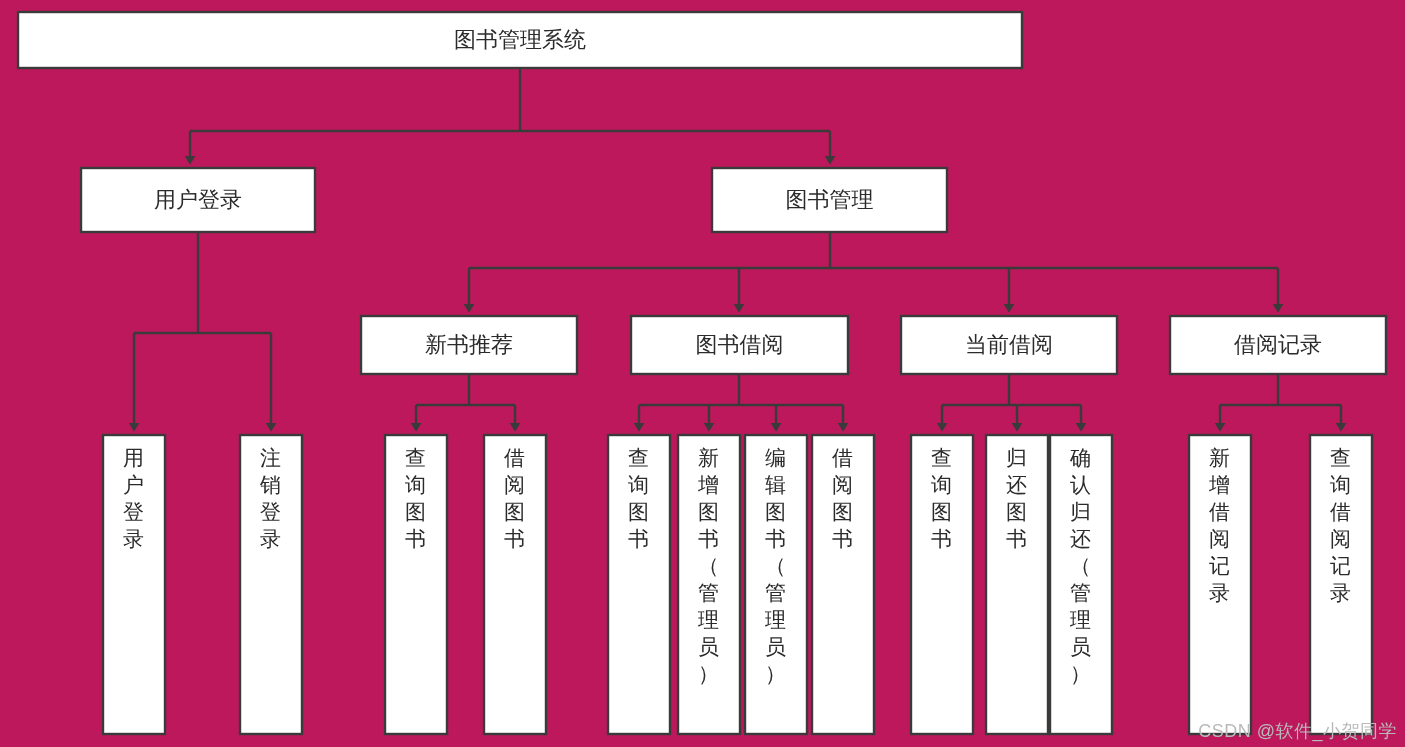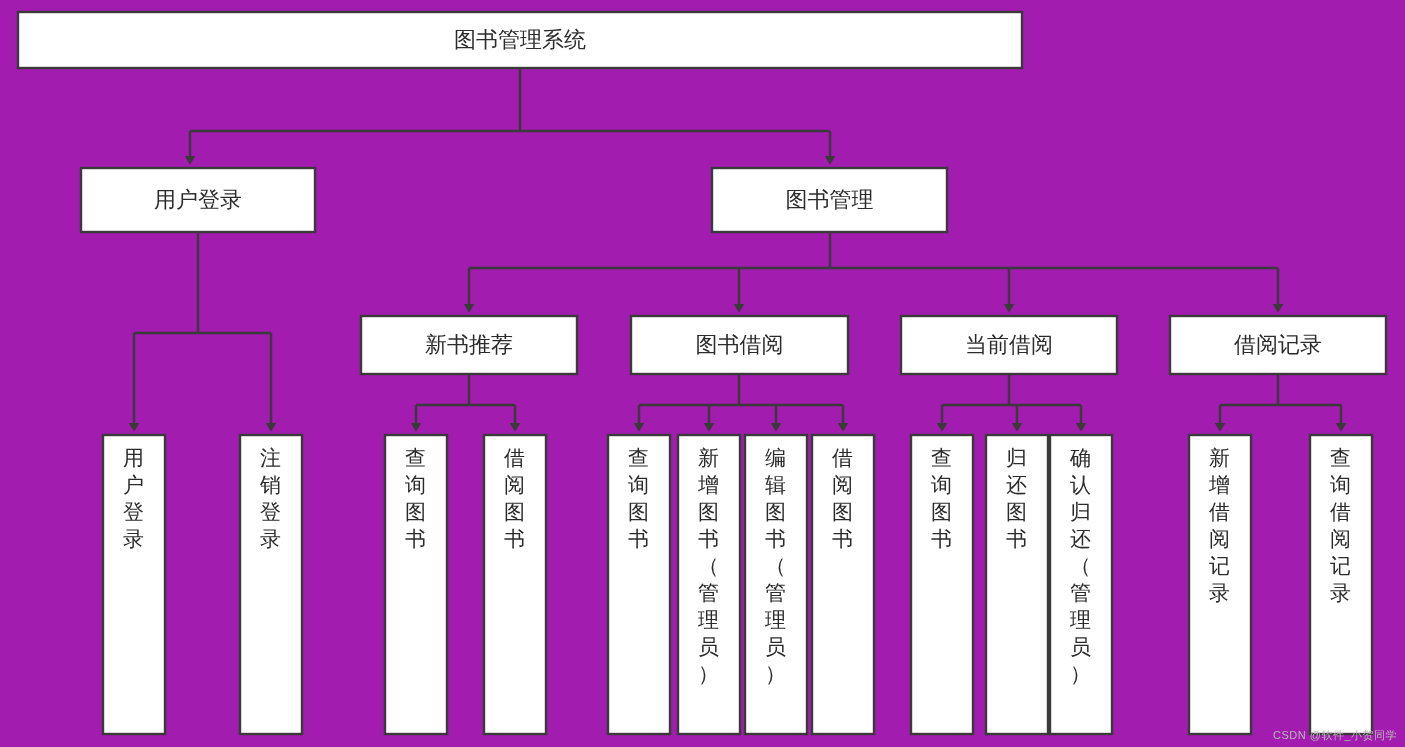--- a/index.html
+++ b/index.html
@@ -1,20 +1,20 @@
 <!DOCTYPE html>
 <html><head>
 <meta charset="utf-8">
 <style>
   html,body{margin:0;padding:0;background:#ffffff;}
   body{
     font-family:"Liberation Sans","DejaVu Sans",sans-serif;
     width:1405px;height:747px;overflow:hidden;
   }
-  #diagram-root{position:relative;width:1405px;height:747px;background:#a21caf;}
+  #diagram-root{position:relative;width:1405px;height:747px;background:#be185d;}
   svg#flow{position:absolute;left:0;top:0;width:1405px;height:747px;display:block;}
   .node-rect{fill:#ffffff;stroke:#3a3a3a;stroke-width:2.4;}
   .conn{stroke:#3a3a3a;stroke-width:2.4;fill:none;stroke-linecap:butt;}
   .node-label{
     fill:#2b2b2b;
     font-family:"Liberation Sans","DejaVu Sans",sans-serif;
     font-size:22px;
     text-anchor:middle;
     dominant-baseline:middle;
     white-space:pre;
@@ -24,21 +24,21 @@
     font-family:"Liberation Sans","DejaVu Sans",sans-serif;
     font-size:21px;
     letter-spacing:1px;
     text-anchor:middle;
     white-space:pre;
   }
   .watermark{
     position:absolute;
     right:8px;bottom:4px;
     font-family:"Liberation Sans","DejaVu Sans",sans-serif;
-    font-size:11px;
+    font-size:18px;
     color:#b9b9b9;
     letter-spacing:0.5px;
     user-select:none;
     pointer-events:none;
   }
 </style>
 </head>
 <body>
 
 <div id="diagram-root">

